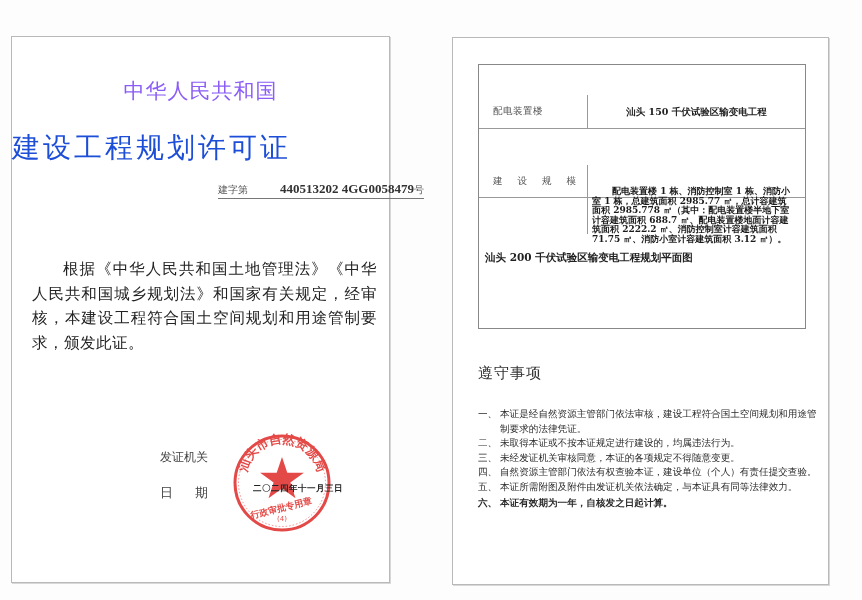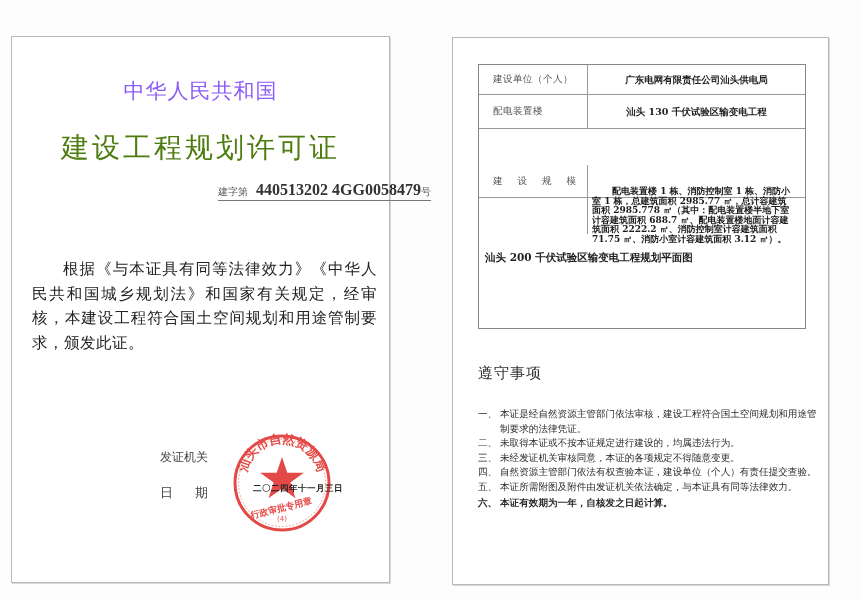--- a/index.html
+++ b/index.html
@@ -16,30 +16,30 @@
   }
   #left-page { left: 11px; top: 36px; width: 377px; height: 545px; }
   #right-page { left: 452px; top: 37px; width: 375px; height: 546px; }
 
   
   .country {
     position: absolute; left: 0; width: 100%; top: 40px; text-align: center;
     font-size: 21px; color: #8b5cf6; letter-spacing: 1px;
   }
   .cert-title {
-    position: absolute; left: 0; width: 100%; top: 92px; text-align: center;
-    font-size: 28px; color: #4d7c0f; letter-spacing: 3px; font-weight: normal;
+    position: absolute; left: 0; width: 100%; top: 92px; 
+    font-size: 28px; color: #1d4ed8; letter-spacing: 3px; font-weight: normal;
   }
   .cert-no {
     position: absolute; left: 206px; top: 144px;
     font-size: 10px; color: #333; border-bottom: 1px solid #777;
     padding-bottom: 1px; white-space: nowrap;
   }
   .cert-no .label { margin-right: 8px; color: #555; font-size: 10px; margin-top: 44px; }
-  .cert-no .num { font-family: "Liberation Serif", serif; font-size: 16px; font-weight: bold; }
+  .cert-no .num { font-family: "Liberation Serif", serif; font-size: 13px; font-weight: bold; margin-left: 24px; }
   .cert-no .suffix { color: #555; }
   .body-text {
     position: absolute; left: 20px; top: 220px; width: 345px;
     font-size: 15.5px; line-height: 24.5px; color: #222; letter-spacing: 0.5px;
     text-indent: 31px; text-align: justify;
   }
   .issuer-label {
     position: absolute; left: 148px; top: 412px; font-size: 12px; color: #444;
   }
   .date-label {
@@ -97,21 +97,21 @@
 </style>
 </head>
 <body>
 
 <div class="page" id="left-page">
   <div class="country">中华人民共和国</div>
   <div class="cert-title">建设工程规划许可证</div>
   <div class="cert-no">
     <span class="label">建字第</span><span class="num">440513202 4GG0058479</span><span class="suffix">号</span>
   </div>
-  <div class="body-text">根据《与本证具有同等法律效力》《中华人民共和国城乡规划法》和国家有关规定，经审核，本建设工程符合国土空间规划和用途管制要求，颁发此证。</div>
+  <div class="body-text">根据《中华人民共和国土地管理法》《中华人民共和国城乡规划法》和国家有关规定，经审核，本建设工程符合国土空间规划和用途管制要求，颁发此证。</div>
   <div class="issuer-label">发证机关</div>
   <div class="date-label">日期</div>
   <div class="date-value">二〇二四年十一月三日</div>
 
   <svg class="stamp" viewBox="0 0 100 100">
     <defs>
       <path id="arcTop" d="M 16 58 A 36 36 0 1 1 84 58"></path>
       <path id="arcBot" d="M 24 60 A 30 30 0 0 0 78 64"></path>
     </defs>
     <circle cx="50" cy="50" r="47" fill="none" stroke="#e0312e" stroke-width="3"></circle>
@@ -120,27 +120,23 @@
     <text font-size="12.5" fill="#e0312e" font-weight="bold" font-family="DejaVu Sans, sans-serif">
       <textPath href="#arcTop" startOffset="50%" text-anchor="middle">汕头市自然资源局</textPath>
     </text>
     <text x="50" y="78" font-size="9" fill="#e0312e" font-weight="bold" text-anchor="middle" font-family="DejaVu Sans, sans-serif" transform="rotate(-14 50 78)">行政审批专用章</text>
     <text x="50" y="88" font-size="7" fill="#e0312e" text-anchor="middle" font-family="DejaVu Sans, sans-serif">(4)</text>
   </svg>
 </div>
 
 <div class="page" id="right-page">
   <div class="info-table">
-    <div class="row" style="top:0;height:30px;">
-      <div class="k">建设单位（个人）</div>
-      <div class="v">广东电网有限责任公司汕头供电局</div>
-    </div>
     <div class="row" style="top:30px;height:34px;">
       <div class="k">配电装置楼</div>
-      <div class="v">汕头 130 千伏试验区输变电工程</div>
+      <div class="v">汕头 150 千伏试验区输变电工程</div>
     </div>
     <div class="row" style="top:100px;height:33px;">
       <div class="k spaced">建 设 规 模</div>
     </div>
     <div style="position:absolute;left:108px;top:133px;width:1px;height:36px;background:#999;"></div>
     <div style="position:absolute;left:0;top:169px;width:100%;height:0;"></div>
     <div class="scale-text">配电装置楼 1 栋、消防控制室 1 栋、消防小室 1 栋，总建筑面积 2985.77 ㎡，总计容建筑面积 2985.778 ㎡（其中：配电装置楼半地下室计容建筑面积 688.7 ㎡、配电装置楼地面计容建筑面积 2222.2 ㎡、消防控制室计容建筑面积 71.75 ㎡、消防小室计容建筑面积 3.12 ㎡）。</div>
     <div class="attach-name">汕头 200 千伏试验区输变电工程规划平面图</div>
   </div>
 

